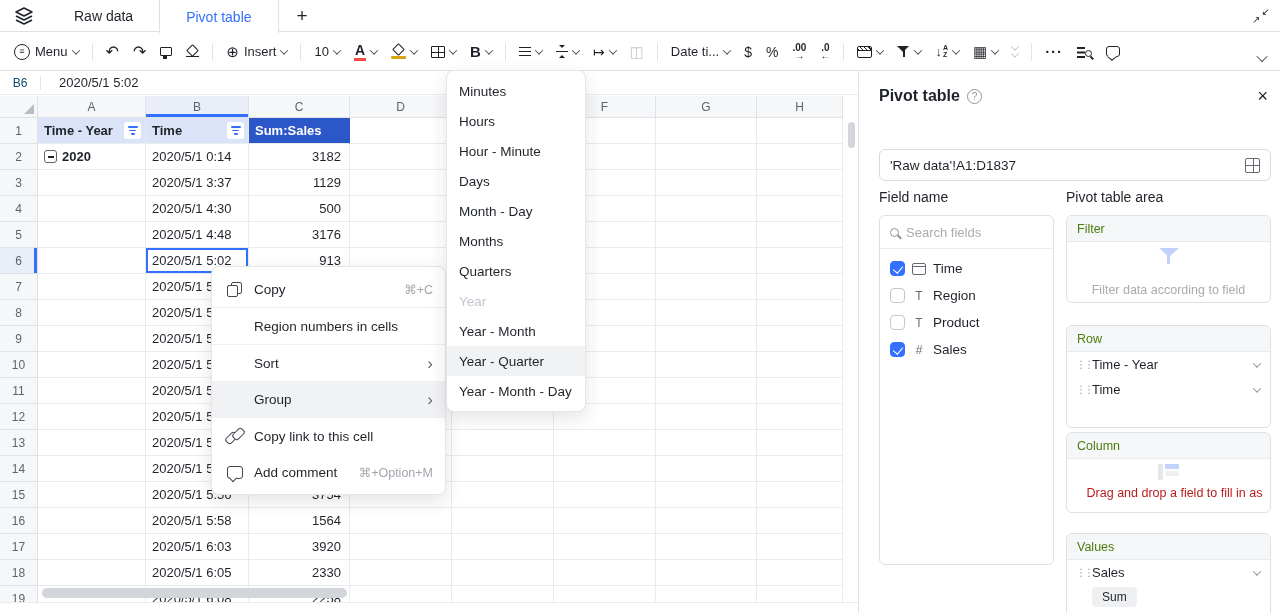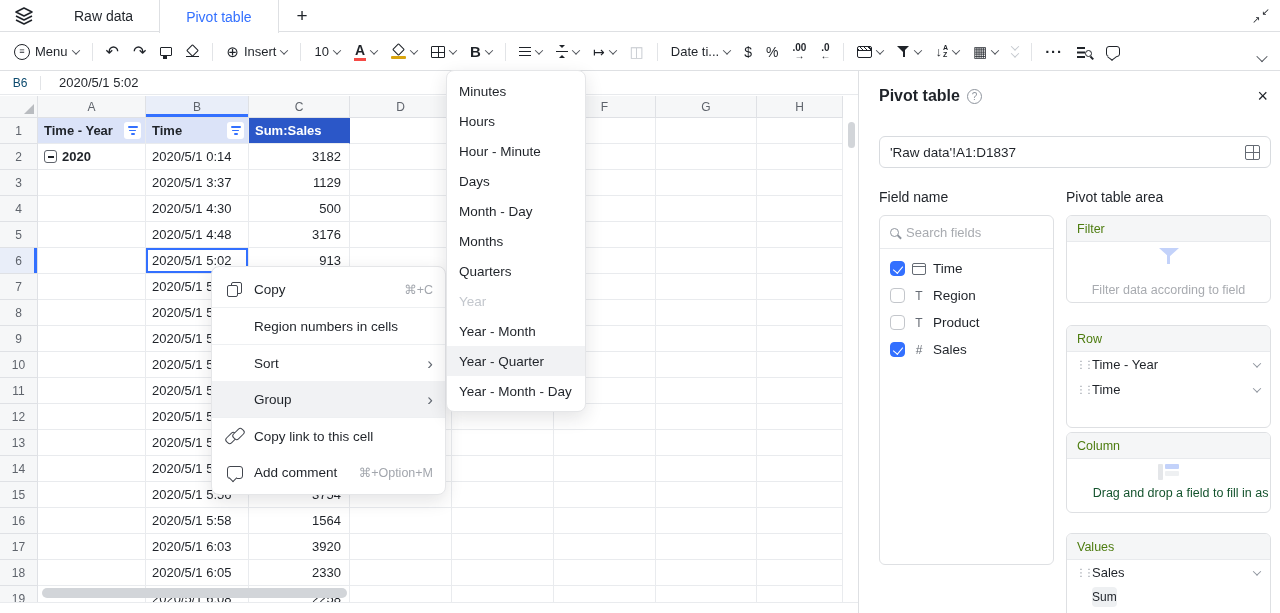--- a/index.html
+++ b/index.html
@@ -129,21 +129,21 @@
   .sm-item { height:30px; display:flex; align-items:center; padding:0 12px; font-size:13.5px; color:#1f2329;}
   .sm-item.hl { background:#f1f2f4; }
   .sm-item.dis { color:#c3c7cd; }
 
   
   .panel { position:absolute; left:858px; top:71px; width:422px; height:542px; border-left:1px solid #dee0e3; background:#fff; overflow:hidden; z-index:4;}
   .p-head { position:absolute; left:20px; right:12px; top:16px; display:flex; align-items:center; gap:7px;}
   .p-title { font-size:16px; font-weight:700; }
   .help { width:15px; height:15px; border:1.3px solid #8f959e; border-radius:50%; color:#8f959e; font-size:10px; display:flex; align-items:center; justify-content:center;}
   .close { margin-left:auto; font-size:18px; color:#1f2329; line-height:1; }
-  .range-box { position:absolute; left:20px; top:65px; width:392px; height:32px; border:1px solid #d8dbdf; border-radius:6px; display:flex; align-items:center; padding:0 10px;}
+  .range-box { position:absolute; left:20px; top:78px; width:392px; height:32px; border:1px solid #d8dbdf; border-radius:6px; display:flex; align-items:center; padding:0 10px;}
   .range-box input { border:none; outline:none; flex:1; font-size:13.5px; font-family:inherit; color:#1f2329;}
   .grid16 { width:15px; height:15px; border:1.4px solid #646a73; border-radius:2px; position:relative; flex:none;}
   .grid16::before { content:""; position:absolute; left:50%; top:0; bottom:0; width:1.3px; background:#646a73;}
   .grid16::after { content:""; position:absolute; top:50%; left:0; right:0; height:1.3px; background:#646a73;}
   .sec-label { position:absolute; top:118px; font-size:14px; font-weight:500; }
   .fl-label { left:20px; } .pa-label { left:207px; }
   .field-box { position:absolute; left:20px; top:144px; width:175px; height:350px; border:1px solid #dee0e3; border-radius:6px; overflow:hidden;}
   .search-row { height:33px; border-bottom:1px solid #e8eaed; display:flex; align-items:center; padding:0 10px; gap:7px;}
   .search-row input { border:none; outline:none; width:110px; font-size:13px; font-family:inherit; color:#1f2329;}
   .search-row input::placeholder { color:#a8abb0; }
@@ -170,24 +170,24 @@
   .row-box { top:254px; height:103px; }
   .pf-row { height:25px; display:flex; align-items:center; padding:0 10px 0 9px; gap:6px;}
   .drag { color:#8f959e; font-size:10px; letter-spacing:-2px; line-height:1; width:10px;}
   .pf-name { font-size:13px; }
   .pf-row .chev { margin-left:auto; }
   .col-box { top:361px; height:81px; }
   .col-body { height:54px; overflow:hidden; display:flex; flex-direction:column; align-items:center; padding-top:5px;}
   .col-ic { width:22px; height:17px; position:relative; margin-bottom:4px;}
   .col-ic::before { content:""; position:absolute; left:0; top:0; width:5px; height:16px; background:#e4e6e9; border-radius:1px;}
   .col-ic::after { content:""; position:absolute; left:7px; top:0; width:14px; height:5px; background:#c3d2fa; border-radius:1px; box-shadow:0 7px 0 #eef0f2;}
-  .ph2 { font-size:12.5px; color:#14532d; width:188px; text-align:right; line-height:16px;margin-left:12px;}
+  .ph2 { font-size:12.5px; color:#b91c1c; width:188px; text-align:center; line-height:16px;margin-left:12px;}
   .val-box { top:462px; height:110px; }
   .pill-row { padding:2px 0 6px 25px; }
-  .pill { background:#eef0f2; border-radius:4px; padding:3px 0; font-size:12px; display:inline-block;}
+  .pill { background:#eef0f2; border-radius:4px; padding:3px 10px; font-size:12px; display:inline-block;}
 </style>
 </head>
 <body>
 
 <div class="app">
 
   <div class="tabbar">
     <div class="logo-btn">
       <svg width="20" height="20" viewBox="0 0 20 20">
         <path d="M10 2 L18 6 L10 10 L2 6 Z" fill="none" stroke="#1f2329" stroke-width="1.6" stroke-linejoin="round"></path>

